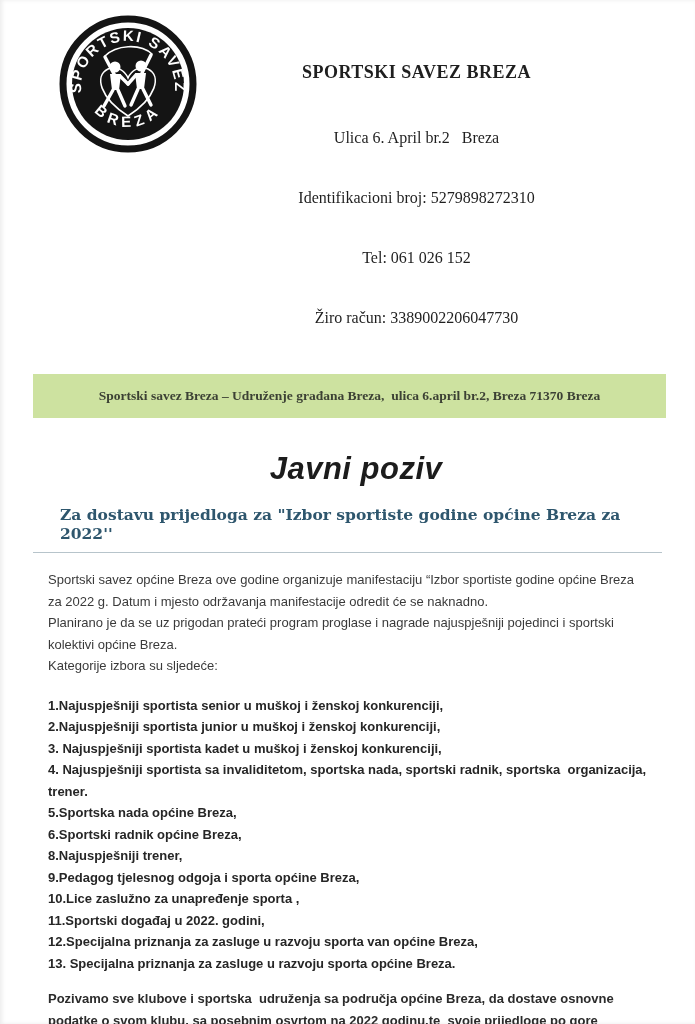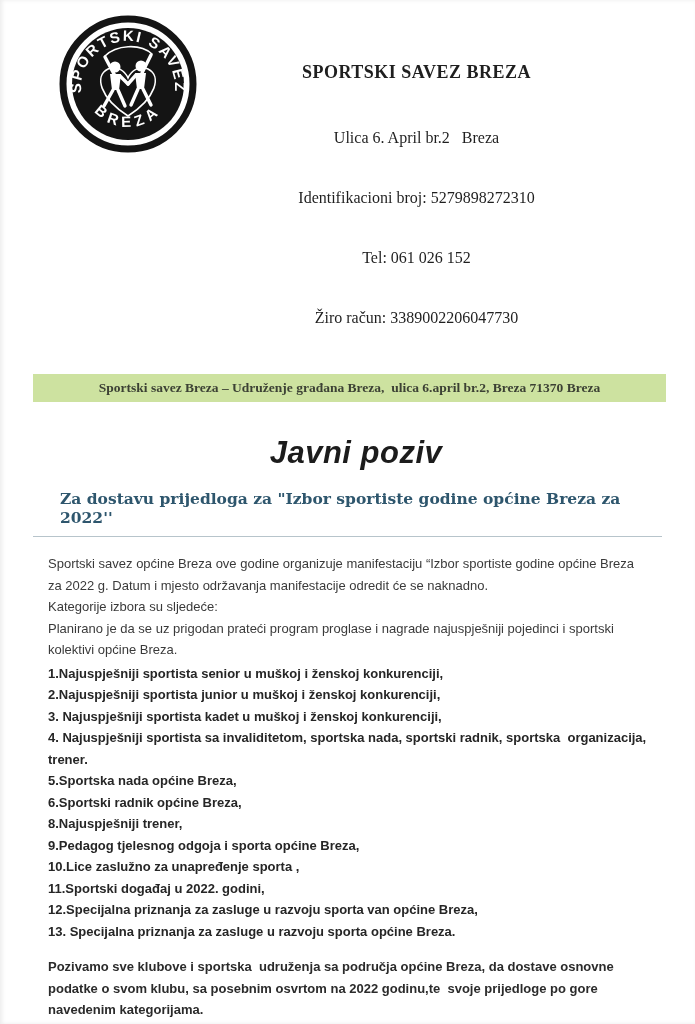--- a/index.html
+++ b/index.html
@@ -30,21 +30,21 @@
     font-family: "Liberation Serif", "DejaVu Serif", serif;
     color: #1f1f1f;
     white-space: pre-wrap;
   }
   .org-name { font-size: 18px; font-weight: 600; letter-spacing: .5px; margin-bottom: 7px; }
   .lh-line  { font-size: 16px; line-height: 24px; text-align: center; }
   
   .banner {
     margin: 8px 29px 0 33px;
     background: #cde2a0;
-    height: 28px;
+    height: 44px;
     display: flex;
     align-items: center;
     justify-content: center;
   }
   .banner-text {
     font-family: "Liberation Serif", "DejaVu Serif", serif;
     font-size: 13.5px;
     font-weight: 600;
     color: #3c4134;
     white-space: pre-wrap;
@@ -71,21 +71,21 @@
     white-space: pre-wrap;
   }
   
   .body-block { padding: 16px 46px 0 48px; }
   .para {
     font-size: 13px;
     line-height: 21.5px;
     color: #3a3a3a;
     white-space: pre-wrap;
   }
-  .categories { margin-top: 2px; }
+  .categories { margin-top: 18px; }
   .cat-item {
     font-size: 13px;
     line-height: 21.5px;
     font-weight: bold;
     color: #262626;
     white-space: pre-wrap;
   }
   .closing { margin-top: 14px; }
   .closing .para { font-weight: bold; color: #2b2b2b; }
 </style>
@@ -141,22 +141,22 @@
   <div class="banner">
     <span class="banner-text">Sportski savez Breza – Udruženje građana Breza,  ulica 6.april br.2, Breza 71370 Breza</span>
   </div>
 
   <div class="doc-title">Javni poziv</div>
 
   <div class="doc-subtitle">Za dostavu prijedloga za "Izbor sportiste godine općine Breza za 2022''</div>
 
   <div class="body-block">
     <p class="para">Sportski savez općine Breza ove godine organizuje manifestaciju “Izbor sportiste godine općine Breza za 2022 g. Datum i mjesto održavanja manifestacije odredit će se naknadno.</p>
+    <p class="para">Planirano je da se uz prigodan prateći program proglase i nagrade najuspješniji pojedinci i sportski kolektivi općine Breza.</p>
     <p class="para">Kategorije izbora su sljedeće:</p>
-    <p class="para">Planirano je da se uz prigodan prateći program proglase i nagrade najuspješniji pojedinci i sportski kolektivi općine Breza.</p>
 
     <div class="categories">
       <div class="cat-item">1.Najuspješniji sportista senior u muškoj i ženskoj konkurenciji,</div>
       <div class="cat-item">2.Najuspješniji sportista junior u muškoj i ženskoj konkurenciji,</div>
       <div class="cat-item">3. Najuspješniji sportista kadet u muškoj i ženskoj konkurenciji,</div>
       <div class="cat-item">4. Najuspješniji sportista sa invaliditetom, sportska nada, sportski radnik, sportska  organizacija, trener.</div>
       <div class="cat-item">5.Sportska nada općine Breza,</div>
       <div class="cat-item">6.Sportski radnik općine Breza,</div>
       <div class="cat-item">8.Najuspješniji trener,</div>
       <div class="cat-item">9.Pedagog tjelesnog odgoja i sporta općine Breza,</div>

